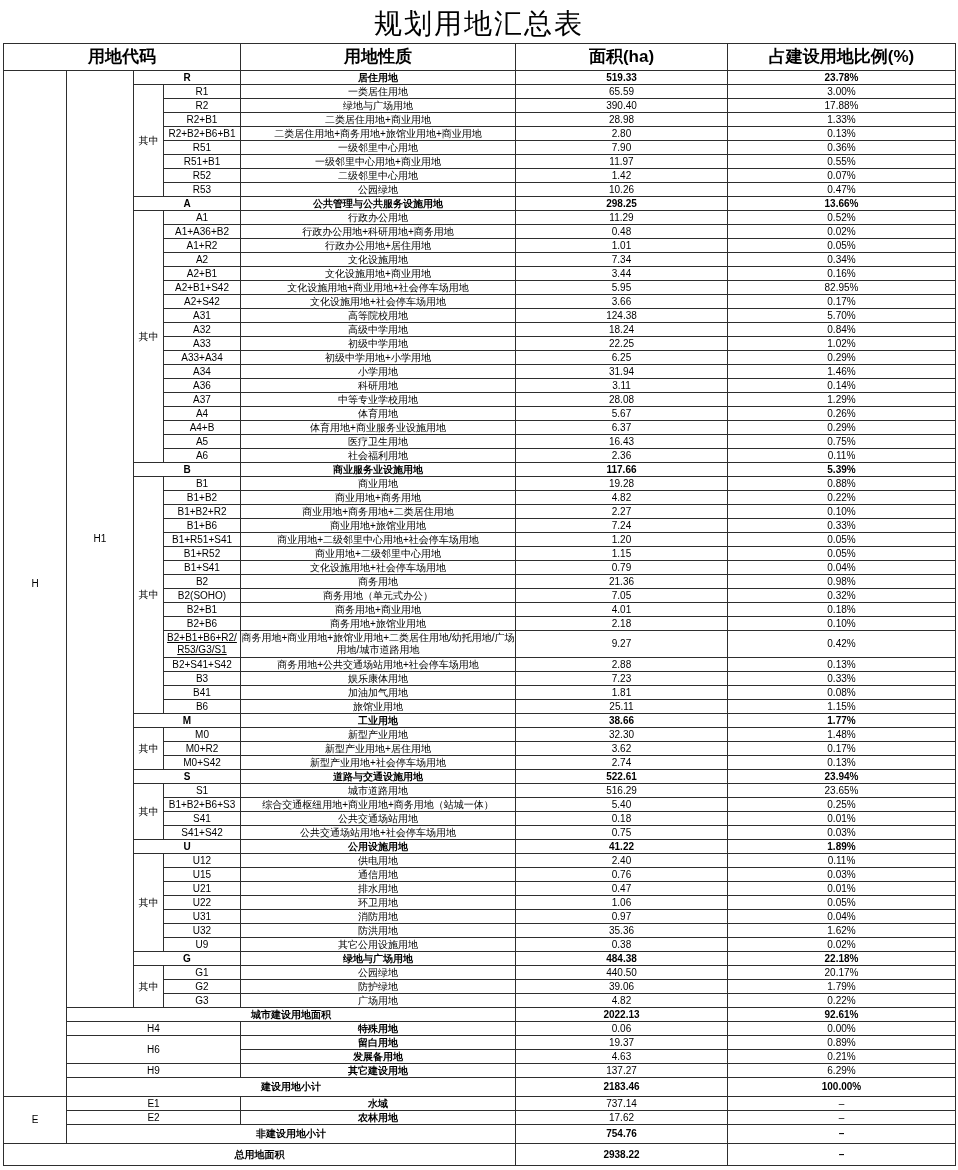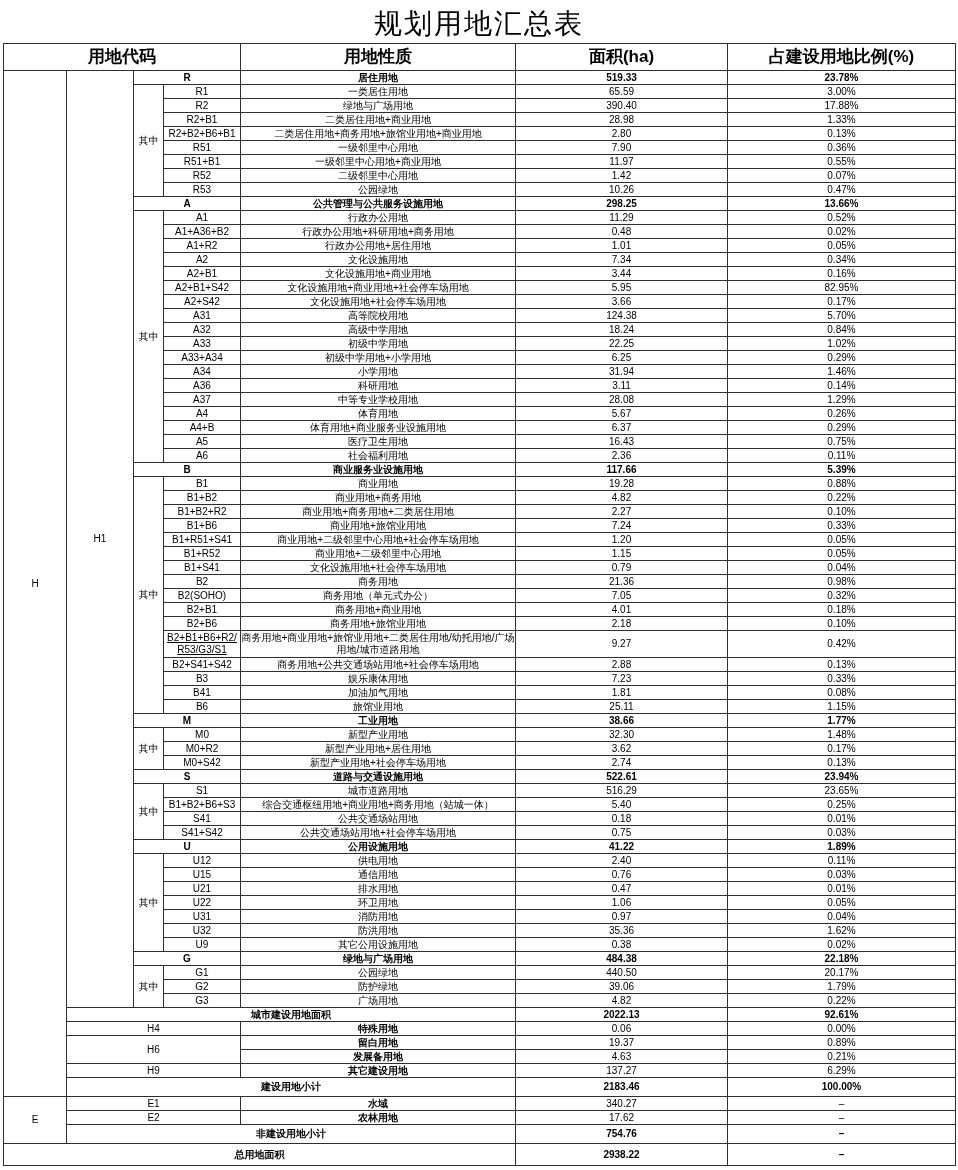--- a/index.html
+++ b/index.html
@@ -489,21 +489,21 @@
       </tr>
       <tr class="t1">
         <td colspan="4" class="b">建设用地小计</td>
         <td class="b">2183.46</td>
         <td class="b">100.00%</td>
       </tr>
       <tr>
         <td rowspan="3">E</td>
         <td colspan="3">E1</td>
         <td class="b">水域</td>
-        <td>340.27</td>
+        <td>737.14</td>
         <td>–</td>
       </tr>
       <tr>
         <td colspan="3">E2</td>
         <td class="b">农林用地</td>
         <td>17.62</td>
         <td>–</td>
       </tr>
       <tr class="t1">
         <td colspan="4" class="b">非建设用地小计</td>

